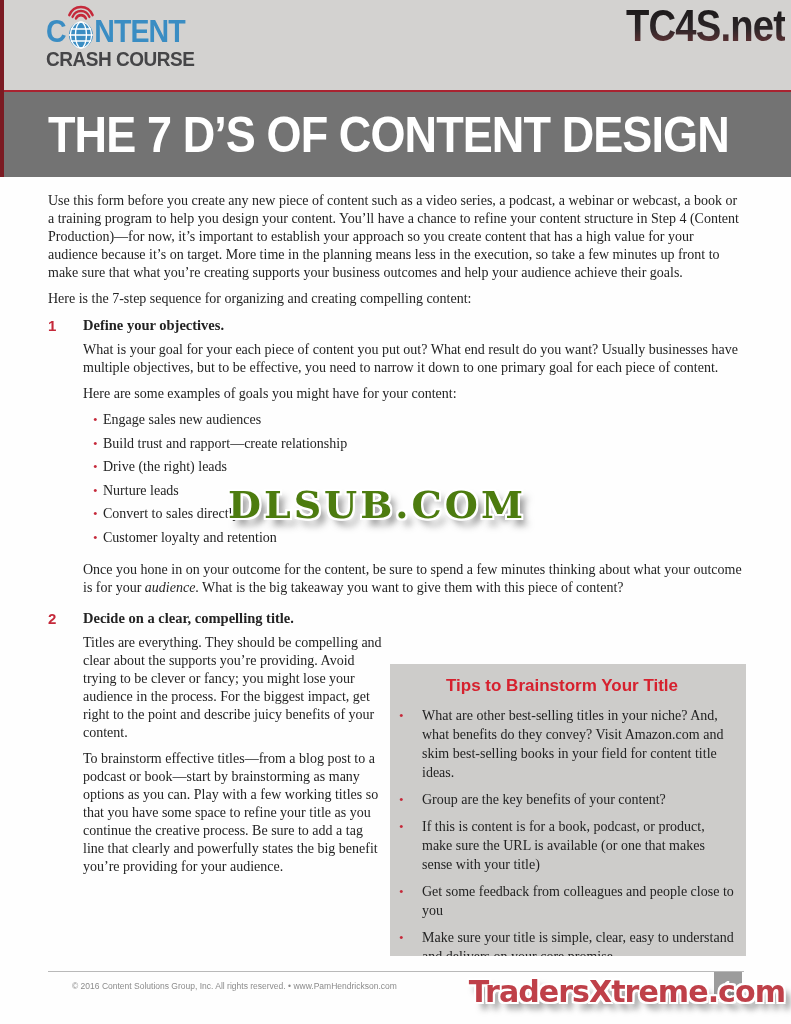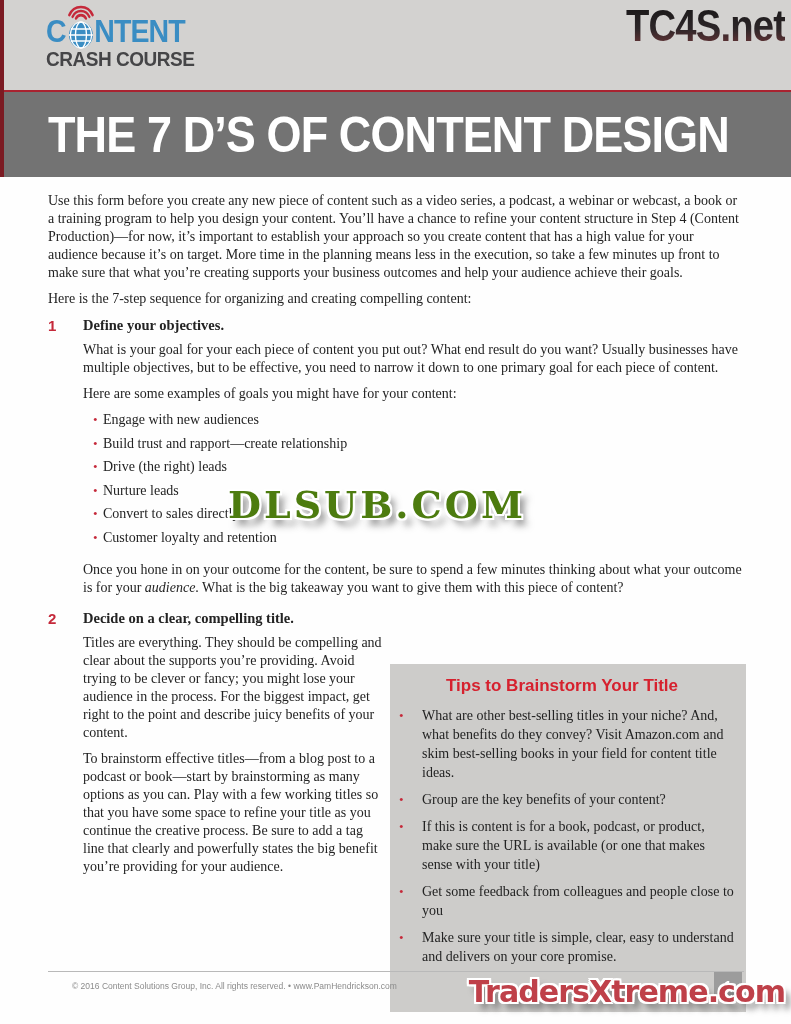--- a/index.html
+++ b/index.html
@@ -57,21 +57,21 @@
   .goal-list { list-style:none; margin:2px 0 10px 0; }
   .goal-list li { display:flex; margin-bottom:5.5px; }
   .tip-list { list-style:none; }
   .tip-list li { display:flex; margin-bottom:8px; }
   .blt { width:20px; flex:0 0 20px; padding-left:10px; color:#c5293a; font-size:13px; }
   .tip-list .blt { width:32px; flex:0 0 32px; padding-left:9px; }
   .narrow { max-width:302px; }
   .closing { margin-top:14px; }
   
   .tips-box {
-    position:absolute; left:390px; top:664px; width:356px; height:348px;
+    position:absolute; left:390px; top:664px; width:356px; height:292px;
     background:#cdccca; overflow:hidden; padding:12px 12px 0 0;
   }
   .tips-title {
     font-family:"Liberation Sans", sans-serif; font-weight:bold;
     font-size:17px; color:#d6212e; text-align:center; margin-bottom:10px;
   }
   .tips-box .tip-list { font-size:14px; line-height:19px; }
   
   .footer-rule { position:absolute; left:48px; right:47px; top:971px; border-top:1px solid #b9b9b9; }
   .footer-text {
@@ -143,21 +143,21 @@
     <div class="section">
       <div class="sec-num">1</div>
       <div>
         <div class="sec-heading">Define your objectives.</div>
         <p>What is your goal for your each piece of content you put out? What end result do you want? Usually businesses have multiple objectives, but to be effective, you need to narrow it down to one primary goal for each piece of content.</p>
         <p>Here are some examples of goals you might have for your content:</p>
         <ul class="goal-list">
 
             <li>
               <span class="blt">•</span>
-              <span>Engage with new audiences</span>
+              <span>Engage sales new audiences</span>
             </li>
 
             <li>
               <span class="blt">•</span>
               <span>Build trust and rapport—create relationship</span>
             </li>
 
             <li>
               <span class="blt">•</span>
               <span>Drive (the right) leads</span>

